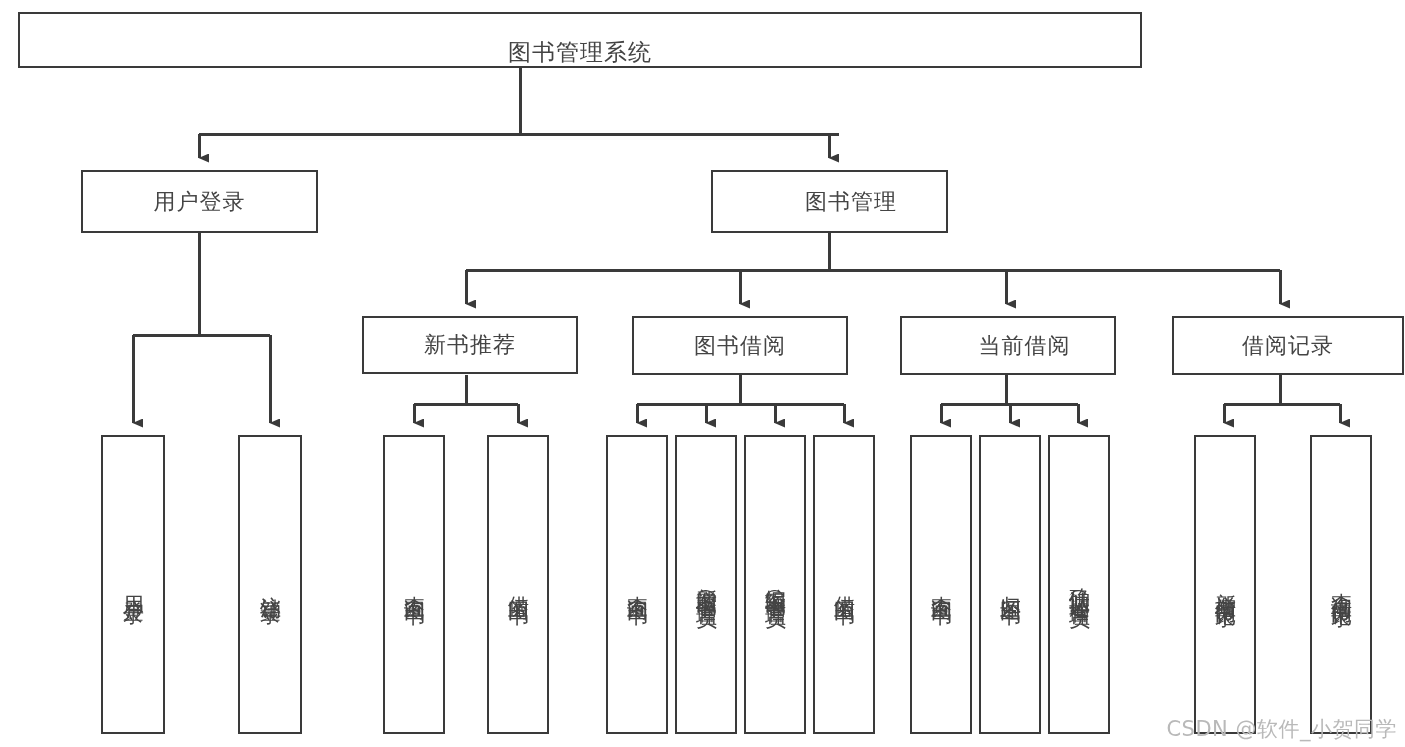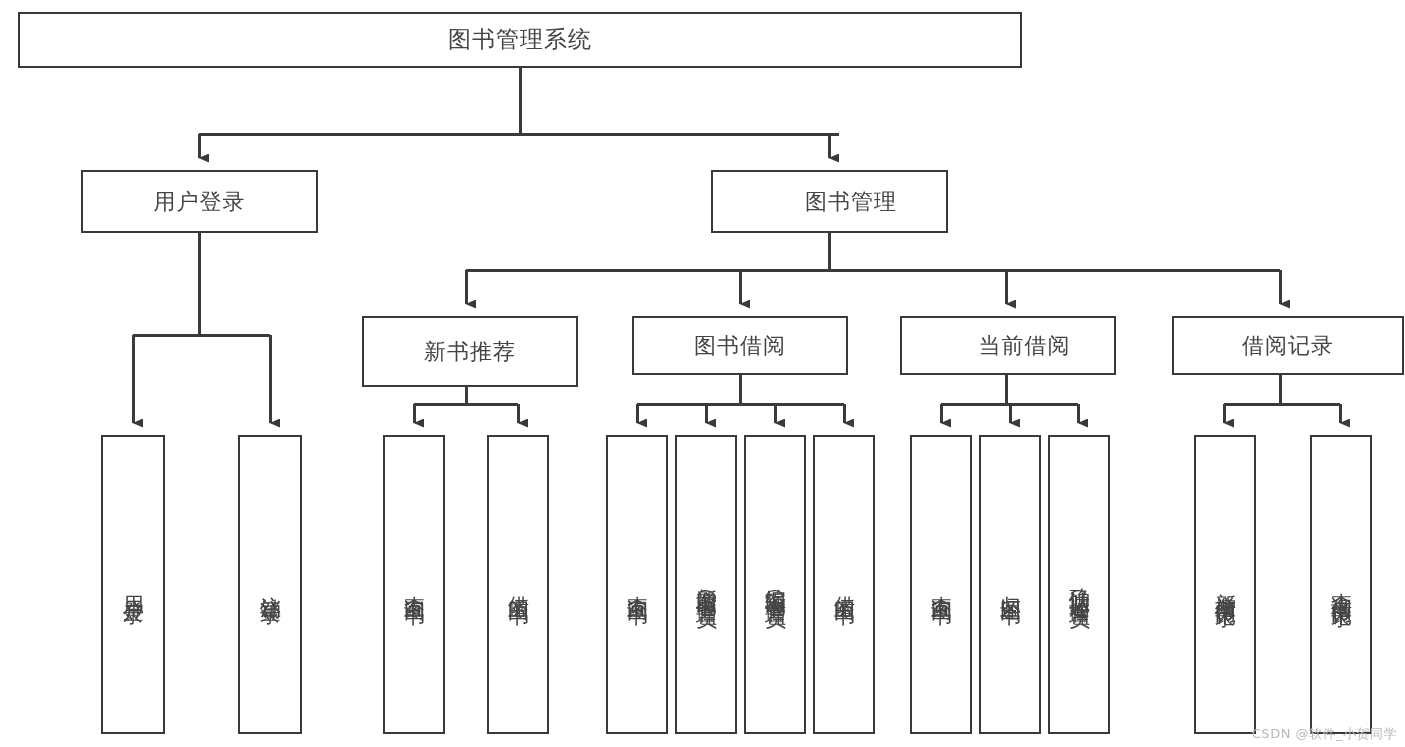--- a/index.html
+++ b/index.html
@@ -27,21 +27,21 @@
     writing-mode:vertical-rl;
     text-orientation:upright;
     font-size:21px;
     letter-spacing:3px;
     line-height:1.0;
   }
   .nodebox.root .lbl{font-size:23px;}
   .watermark{
     position:absolute;
     right:8px;bottom:4px;
-    font-size:13px;
+    font-size:21px;
     color:#b9b9b9;
     letter-spacing:0.5px;
     white-space:nowrap;
     user-select:none;
   }
 </style>
 </head>
 <body>
 
 <div id="canvas">
@@ -89,32 +89,32 @@
       <path d="M1010,404 L1010,423" marker-end="url(#arw)"></path>
       <path d="M1078,404 L1078,423" marker-end="url(#arw)"></path>
 
       <path d="M1280,375 L1280,404"></path>
       <path d="M1224,404 L1340,404"></path>
       <path d="M1224,404 L1224,423" marker-end="url(#arw)"></path>
       <path d="M1340,404 L1340,423" marker-end="url(#arw)"></path>
     </g>
   </svg>
 
-  <div class="nodebox root" style="left:18px;top:12px;width:1004px;height:56px;">
+  <div class="nodebox root" style="left:18px;top:12px;width:1124px;height:56px;align-items:flex-end;">
     <span class="lbl">图书管理系统</span>
   </div>
 
   <div class="nodebox" style="left:81px;top:170px;width:237px;height:63px;">
     <span class="lbl">用户登录</span>
   </div>
   <div class="nodebox" style="left:711px;top:170px;width:237px;height:63px;padding-left:43px;">
     <span class="lbl">图书管理</span>
   </div>
 
-  <div class="nodebox" style="left:362px;top:316px;width:216px;height:71px;">
+  <div class="nodebox" style="left:362px;top:316px;width:216px;height:58px;">
     <span class="lbl">新书推荐</span>
   </div>
   <div class="nodebox" style="left:632px;top:316px;width:216px;height:59px;">
     <span class="lbl">图书借阅</span>
   </div>
   <div class="nodebox" style="left:900px;top:316px;width:216px;height:59px;padding-left:33px;">
     <span class="lbl">当前借阅</span>
   </div>
   <div class="nodebox" style="left:1172px;top:316px;width:232px;height:59px;">
     <span class="lbl">借阅记录</span>

